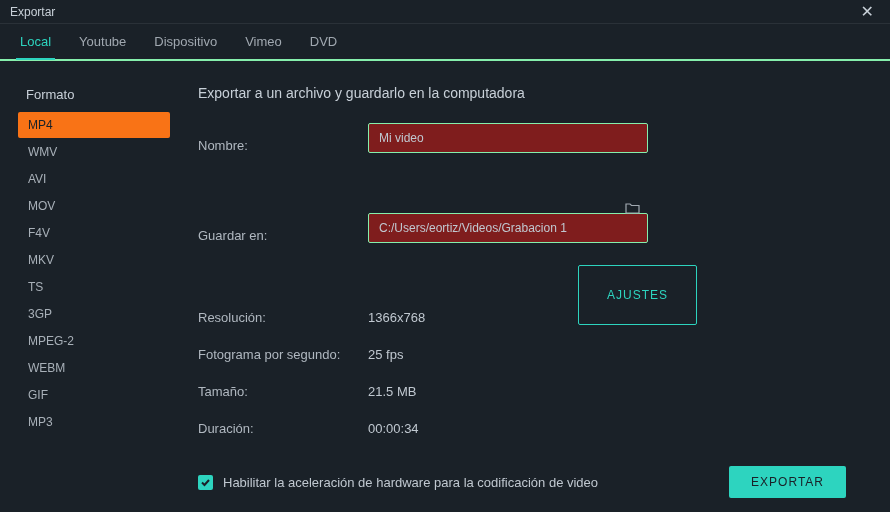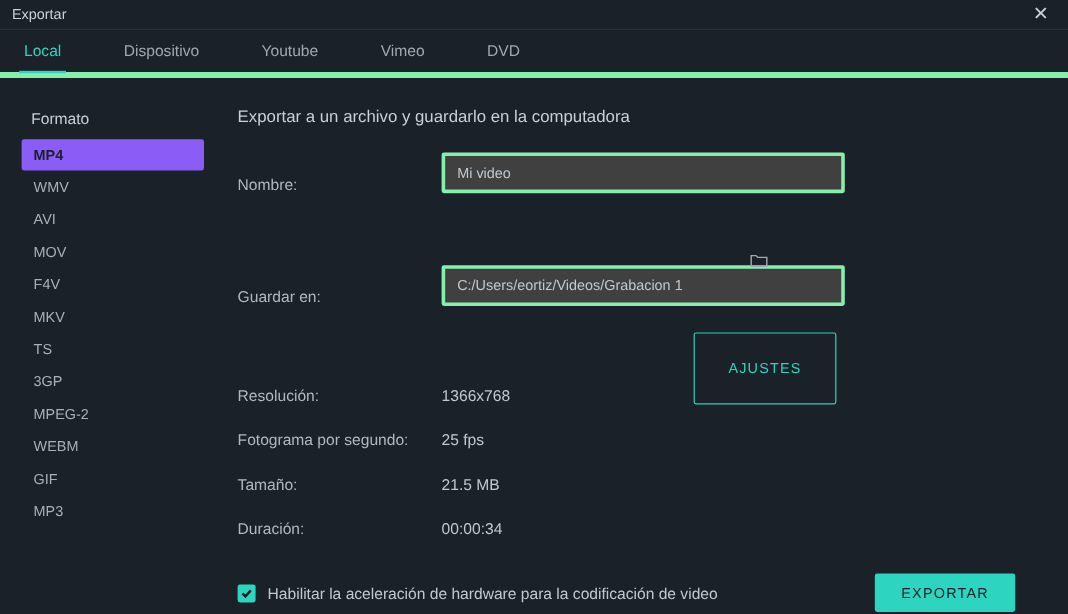--- a/index.html
+++ b/index.html
@@ -1,57 +1,57 @@
 <!DOCTYPE html>
 <html><head>
 <meta charset="utf-8">
 <style>
 * { margin: 0; padding: 0; box-sizing: border-box; font-family: Arial, sans-serif; }
 body { background: #1a2128; width: 890px; height: 512px; overflow: hidden; color: #b8c0c8; }
 .dialog { width: 890px; height: 512px; background: #1a2128; display: flex; flex-direction: column; }
 .titlebar { height: 28px; display: flex; align-items: center; justify-content: space-between; padding: 0 10px; border-bottom: 1px solid #2a3138; }
 .titlebar-title { font-size: 12px; color: #c8d0d8; }
 .close-btn { color: #c8d0d8; font-size: 16px; cursor: pointer; padding: 2px 6px; }
-.tabbar { height: 40px; display: flex; align-items: center; padding: 0 16px; border-bottom: 5px solid #86efac; gap: 44px; }
+.tabbar { height: 40px; display: flex; align-items: center; padding: 0 16px; border-bottom: 2px solid #86efac; gap: 20px; }
 .tab { font-size: 13px; color: #a0a8b0; cursor: pointer; padding: 10px 4px; position: relative; }
 .tab.active { color: #2dd4bf; }
 .tab.active::after { content: ''; position: absolute; left: 0; right: 0; bottom: -1px; height: 2px; background: #2dd4bf; }
 .body { flex: 1; display: flex; padding: 20px 18px 12px 18px; gap: 28px; }
 .sidebar { width: 152px; }
 .sidebar-title { font-size: 13px; color: #c8d0d8; padding: 6px 8px 10px 8px; }
 .format-item { font-size: 12px; color: #a8b0b8; padding: 6px 10px; cursor: pointer; border-radius: 2px; margin-bottom: 1px; }
-.format-item.active { background: #8b5cf6; color: #1a2128; font-weight: 700; }
+.format-item.active { background: #f97316; color: #1a2128; font-weight: 400; }
 .main { flex: 1; display: flex; flex-direction: column; }
 .main-title { font-size: 14px; color: #c8d0d8; margin-bottom: 22px; padding-top: 4px; }
 .row { display: flex; align-items: flex-end; margin-bottom: 22px; }
 .row-label { width: 170px; font-size: 13px; color: #b0b8c0; }
 .row-value { font-size: 13px; color: #c0c8d0; }
-.text-input { background: #404040; border: 3px solid #86efac; color: #c0c8d0; font-size: 12px; padding: 7px 10px; width: 336px; border-radius: 2px; outline: none; }
+.text-input { background: #7f1d1d; border: 1px solid #86efac; color: #c0c8d0; font-size: 12px; padding: 7px 10px; width: 280px; border-radius: 2px; outline: none; }
 .path-wrap { position: relative; width: 280px; }
 .folder-icon { position: absolute; right: 8px; top: 50%; transform: translateY(-50%); cursor: pointer; }
 .ajustes-btn { border: 1px solid #2dd4bf; color: #2dd4bf; background: transparent; font-size: 12px; padding: 22px 28px; cursor: pointer; letter-spacing: 1px; border-radius: 2px; margin-left: 40px; }
 .footer { display: flex; align-items: center; justify-content: space-between; padding: 8px 26px 14px 0; }
 .hw-accel { display: flex; align-items: center; gap: 10px; font-size: 13px; color: #c0c8d0; }
 .checkbox { width: 15px; height: 15px; background: #2dd4bf; border-radius: 2px; display: flex; align-items: center; justify-content: center; cursor: pointer; }
 .checkbox svg { stroke: #1a2128; }
 .export-btn { background: #2dd4bf; color: #1a2128; border: none; font-size: 12px; font-weight: 500; padding: 9px 22px; cursor: pointer; letter-spacing: 1px; border-radius: 2px; }
 </style>
 </head>
 <body>
 
 <div class="dialog">
   <div class="titlebar">
     <span class="titlebar-title">Exportar</span>
     <span class="close-btn">✕</span>
   </div>
 
   <div class="tabbar">
     <div class="tab active">Local</div>
+    <div class="tab">Youtube</div>
     <div class="tab">Dispositivo</div>
-    <div class="tab">Youtube</div>
     <div class="tab">Vimeo</div>
     <div class="tab">DVD</div>
   </div>
 
   <div class="body">
     <div class="sidebar">
       <div class="sidebar-title">Formato</div>
       <div class="format-item active">MP4</div>
       <div class="format-item">WMV</div>
       <div class="format-item">AVI</div>

